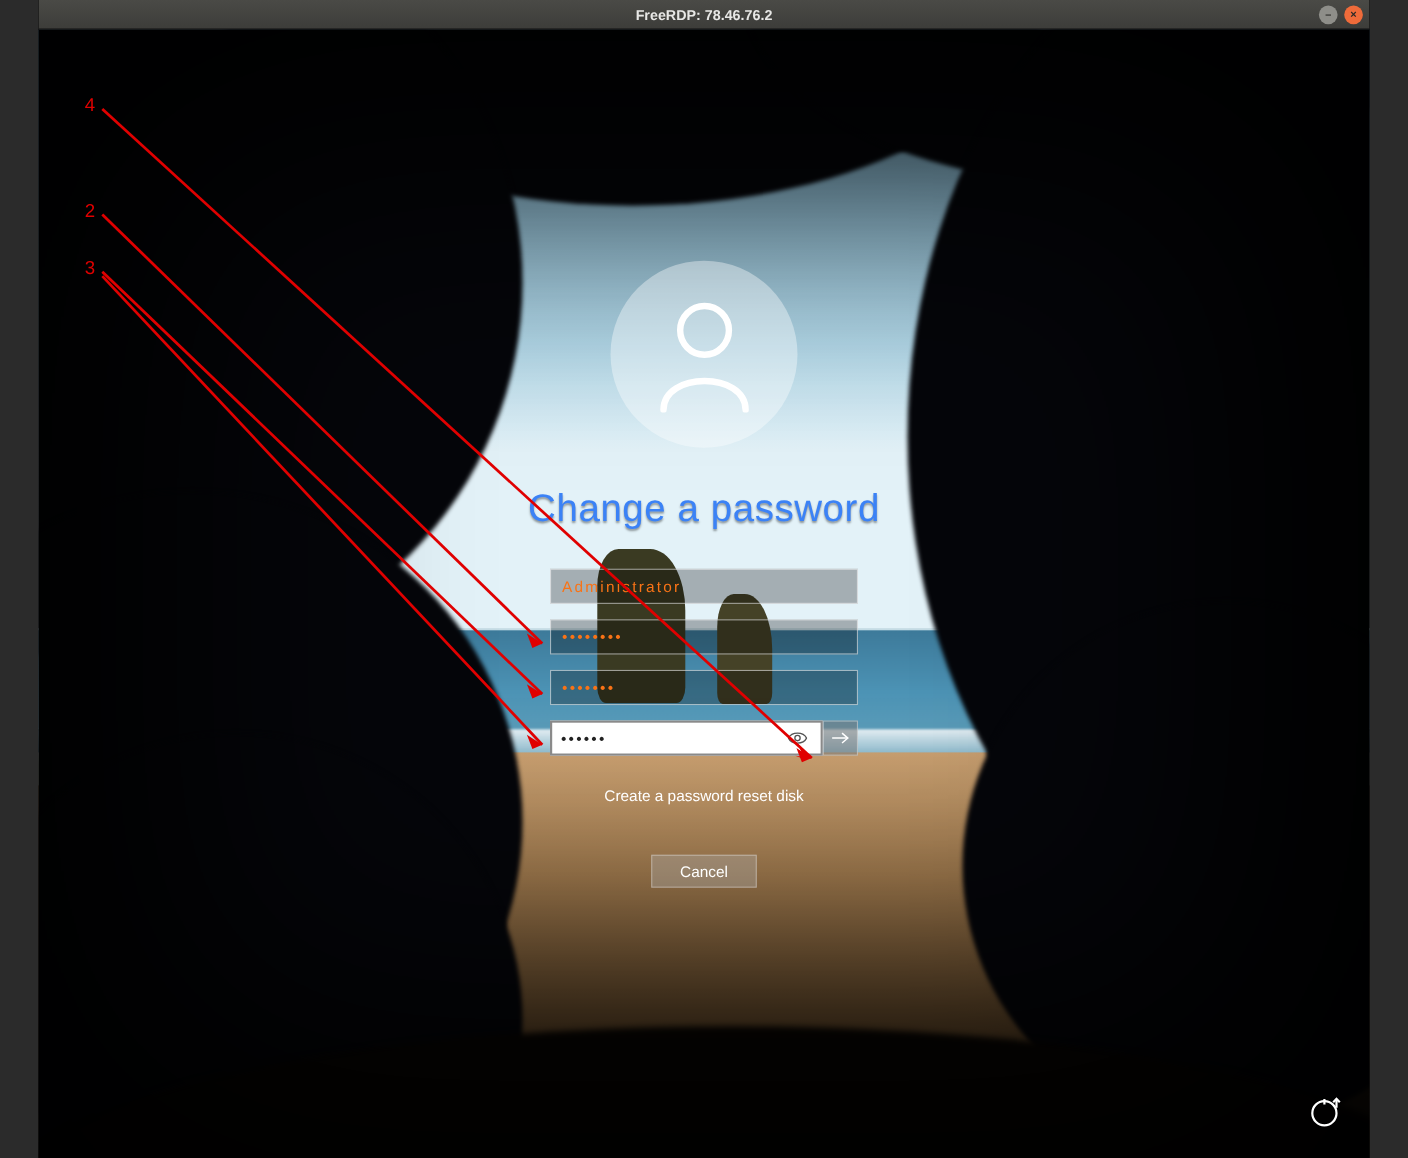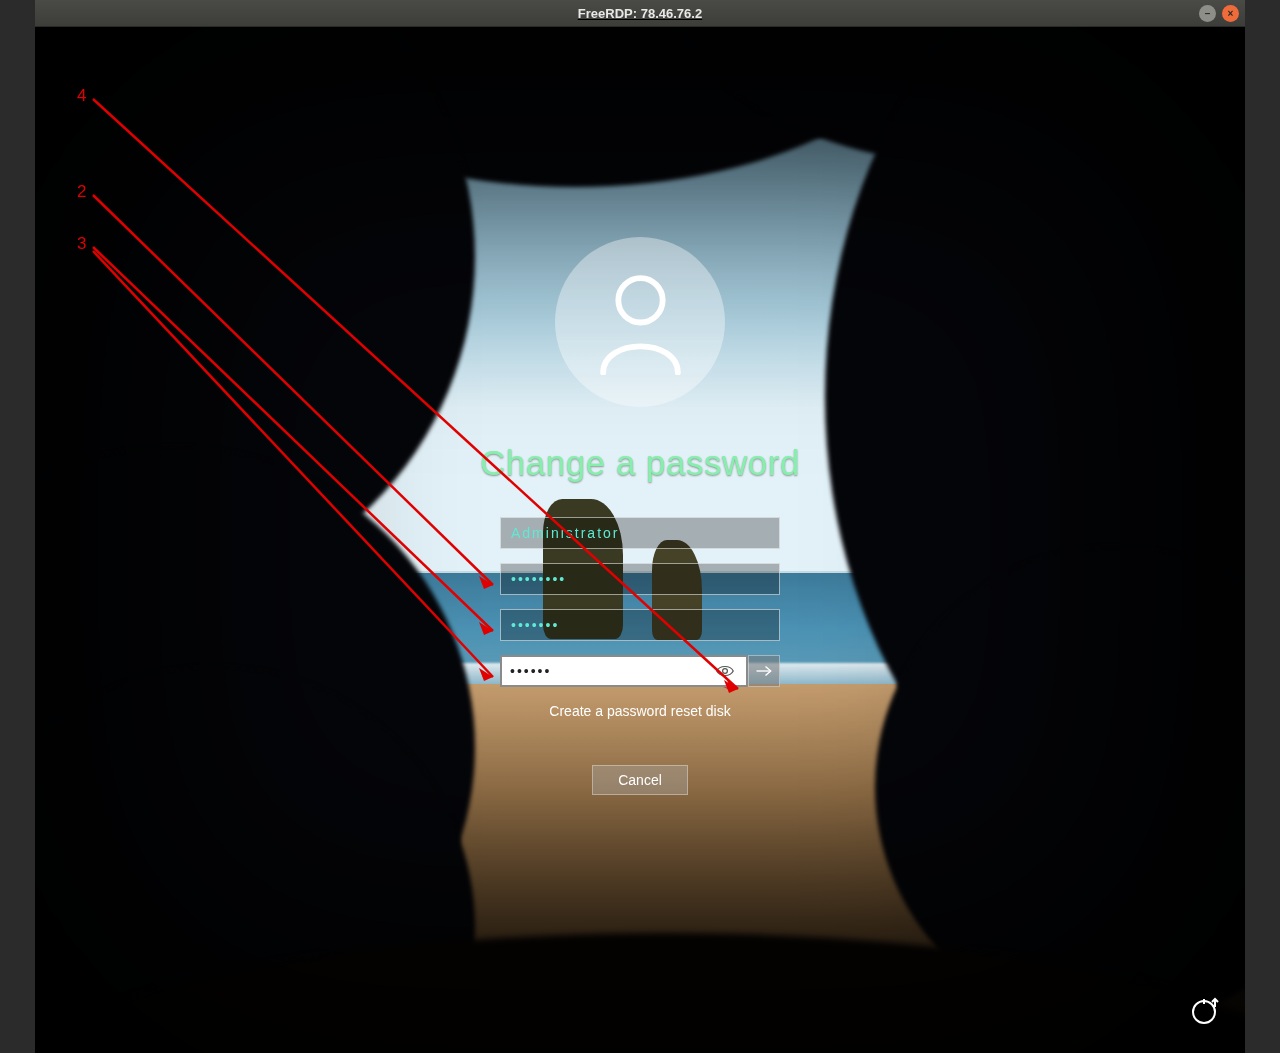--- a/index.html
+++ b/index.html
@@ -5,21 +5,20 @@
   * { box-sizing: border-box; margin: 0; padding: 0; }
   html, body { width: 100%; height: 100%; font-family: "Segoe UI", Arial, sans-serif; background: #2b2b2b; }
 
   .window {
     position: relative;
     width: 1210px;
     height: 1053px;
     margin: 0 auto;
     background: #000;
     overflow: hidden;
-    text-decoration: underline;
   }
 
   
   .titlebar {
     position: relative;
     height: 27px;
     background: linear-gradient(#4a4a46, #3d3d3a);
     display: flex;
     align-items: center;
     justify-content: center;
@@ -113,42 +112,42 @@
     display: flex; align-items: center; justify-content: center;
     margin-bottom: 36px;
   }
   .avatar svg { width: 95px; height: 105px; }
 
   .heading {
     font-size: 35px;
     font-weight: 300;
     letter-spacing: 0.5px;
     margin-bottom: 34px;
-    color: #86efac;
+    color: #3b82f6;
     text-shadow: 0 1px 2px rgba(0,0,0,0.4);
   }
 
   .field-stack { width: 280px; display:flex; flex-direction:column; gap:14px; }
 
   .field {
     position: relative;
     height: 32px;
     background: rgba(0,0,0,0.28);
     border: 1px solid rgba(255,255,255,0.55);
     color: #fff;
     font-size: 14px;
     padding: 0 10px;
     display: flex;
     align-items: center;
   }
   .field input {
     background: transparent;
     border: none;
     outline: none;
-    color: #5eead4;
+    color: #f97316;
     font-size: 14px;
     width: 100%;
     letter-spacing: 2px;
   }
 
   .confirm-row { display:flex; width: 280px; }
   .confirm-row .field-active {
     flex: 1;
     height: 32px;
     background: #fff;
@@ -168,21 +167,21 @@
   .submit-btn {
     width: 32px; height: 32px;
     background: rgba(120,120,120,0.55);
     border: 1px solid rgba(255,255,255,0.4);
     display:flex; align-items:center; justify-content:center;
     cursor: pointer;
     color: #fff;
   }
 
   .reset-link {
-    margin-top: 16px;
+    margin-top: 28px;
     font-size: 14px;
     color: #fff;
     cursor: pointer;
   }
 
   .cancel-btn {
     margin-top: 46px;
     width: 96px; height: 30px;
     background: rgba(170,170,170,0.38);
     border: 1px solid rgba(255,255,255,0.35);

